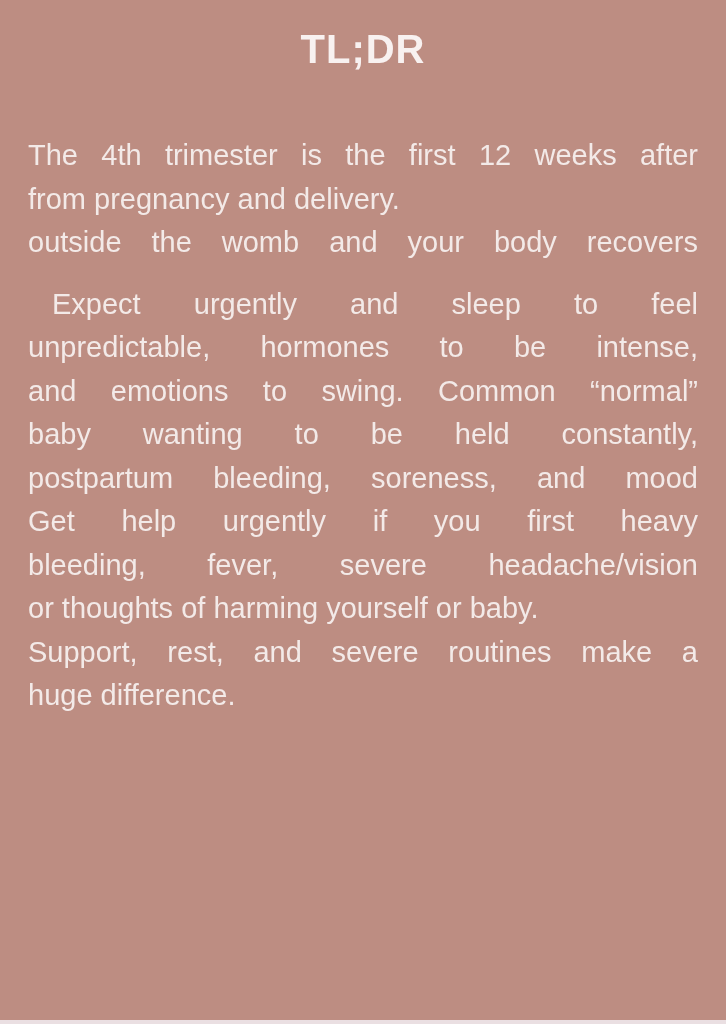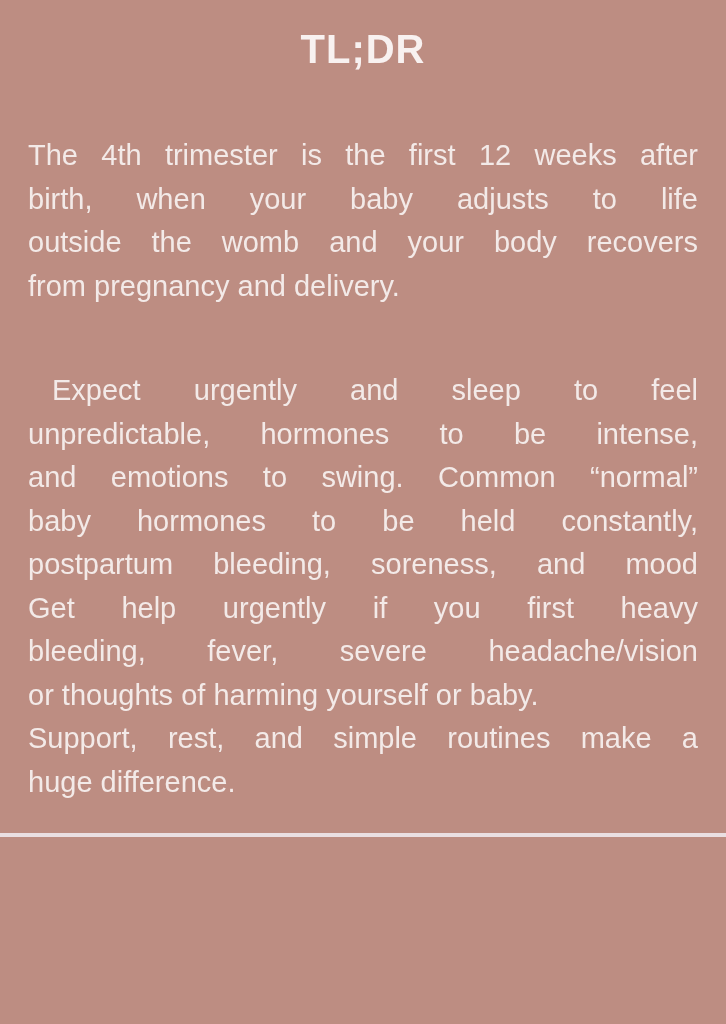--- a/index.html
+++ b/index.html
@@ -9,21 +9,21 @@
     --edge:#eadfe2;
   }
   *{margin:0;padding:0;box-sizing:border-box;}
   html,body{width:726px;height:1024px;overflow:hidden;}
   body{
     background:var(--bg);
     font-family:"Liberation Sans","DejaVu Sans",sans-serif;
     position:relative;
   }
   .page{
-    width:726px;height:837px;
+    width:726px;height:1024px;
     display:flex;flex-direction:column;
     position:relative;
   }
   .title{
     margin-top:24px;
     text-align:center;
     font-size:40px;
     font-weight:700;
     letter-spacing:1px;
     color:var(--title);
@@ -31,21 +31,21 @@
   }
   .body-text{
     margin-top:60px;
     padding:0 28px;
     color:var(--text);
     font-size:29px;
     line-height:43.5px;
     font-weight:400;
   }
   .paragraph{margin:0;}
-  .paragraph.gap-after{margin-bottom:61px;}
+  .paragraph.gap-after{margin-bottom:18px;}
   .line{
     text-align:justify;
     text-align-last:justify;
     white-space:normal;
   }
   .line.last{
     text-align-last:left;
   }
   .line.indent{
     text-indent:24px;
@@ -58,35 +58,34 @@
   }
 </style>
 </head>
 <body>
 
 <div class="page">
   <h1 class="title">TL;DR</h1>
   <div class="body-text">
       <div class="paragraph gap-after">
         <div class="line">The 4th trimester is the first 12 weeks after</div>
-        <div class="line">birth, when your baby adjusts to life</div>
+        <div class="line last">from pregnancy and delivery.</div>
         <div class="line">outside the womb and your body recovers</div>
-        <div class="line last">from pregnancy and delivery.</div>
       </div>
       <div class="paragraph">
         <div class="line indent">Expect urgently and sleep to feel</div>
         <div class="line">unpredictable, hormones to be intense,</div>
         <div class="line">and emotions to swing. Common “normal”</div>
-        <div class="line">baby hormones to be held constantly,</div>
+        <div class="line">baby wanting to be held constantly,</div>
         <div class="line">postpartum bleeding, soreness, and mood</div>
       </div>
       <div class="paragraph">
         <div class="line">Get help urgently if you first heavy</div>
         <div class="line">bleeding, fever, severe headache/vision</div>
         <div class="line last">or thoughts of harming yourself or baby.</div>
       </div>
       <div class="paragraph">
-        <div class="line">Support, rest, and simple routines make a</div>
+        <div class="line">Support, rest, and severe routines make a</div>
         <div class="line last">huge difference.</div>
       </div>
     </div>
   <div class="bottom-edge"></div>
 </div>
 
 </body></html>

